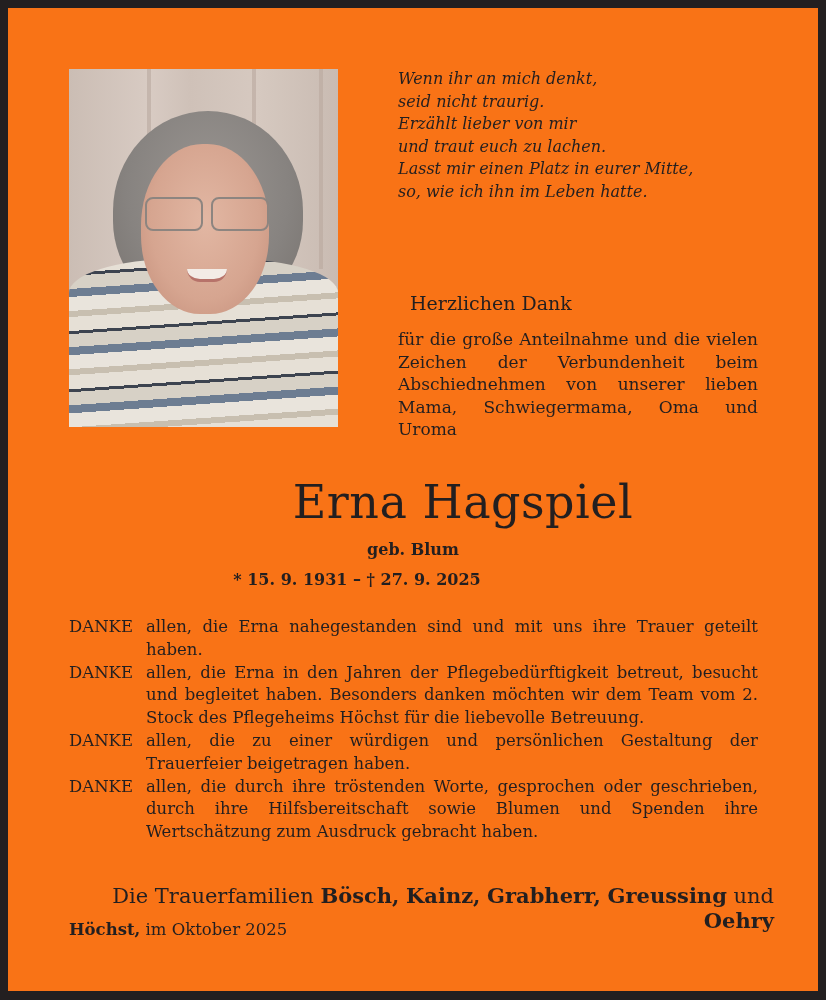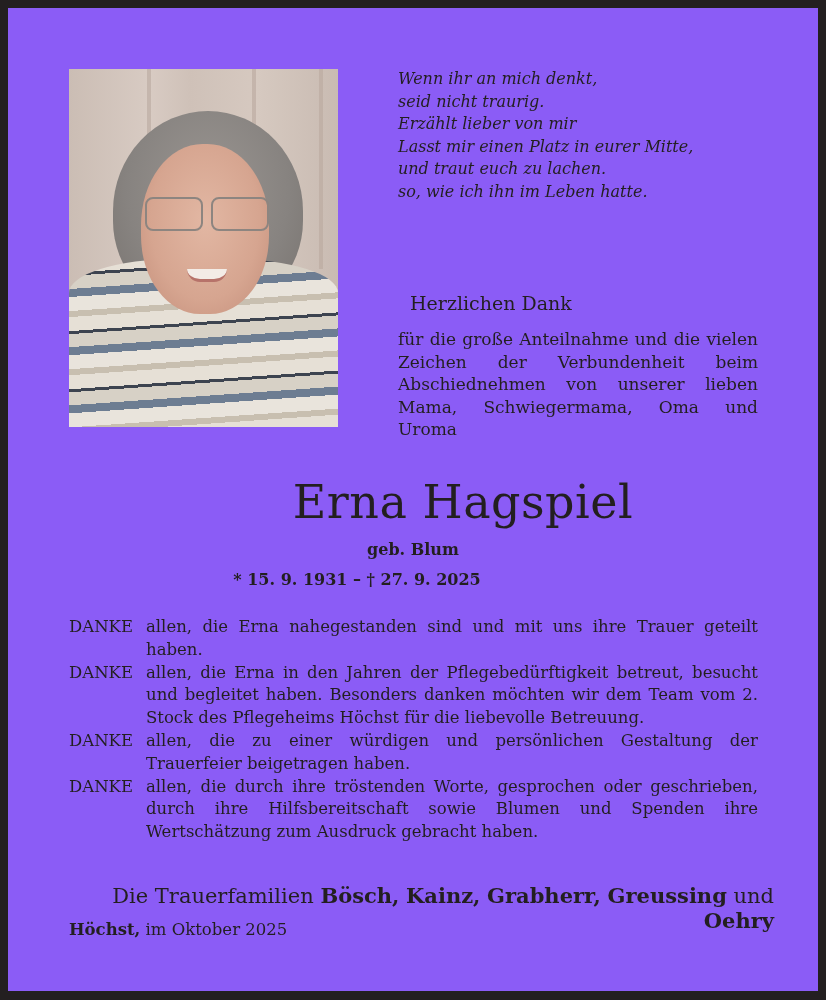--- a/index.html
+++ b/index.html
@@ -4,21 +4,21 @@
 <style>
   html, body { margin: 0; padding: 0; }
   body {
     width: 826px; height: 1000px; background: #231f20;
     font-family: "DejaVu Serif", "Liberation Serif", serif;
     color: #231f20;
     position: relative; overflow: hidden;
   }
   .page {
     position: absolute; left: 8px; top: 8px; width: 810px; height: 983px;
-    background: #8b5cf6;
+    background: #f97316;
   }
   .photo {
     position: absolute; left: 61px; top: 61px; width: 269px; height: 358px;
     overflow: hidden;
     background: linear-gradient(90deg, #cbbdb4 0%, #d8cbc3 30%, #cfc1b8 45%, #d6c9c0 70%, #c9bbb2 100%);
   }
   .photo .plank { position: absolute; top: 0; width: 4px; height: 200px; background: #b9a89e; opacity: .6; }
   .photo .hair {
     position: absolute; left: 44px; top: 42px; width: 190px; height: 200px;
     background: radial-gradient(ellipse at 50% 40%, #9a9591 0%, #878380 60%, #77726e 100%);
@@ -95,22 +95,22 @@
     <div class="face"></div>
     <div class="glasses" style="left:76px"></div>
     <div class="glasses" style="left:142px"></div>
     <div class="mouth"></div>
   </div>
 
   <ul class="poem">
     <li>Wenn ihr an mich denkt,</li>
     <li>seid nicht traurig.</li>
     <li>Erzählt lieber von mir</li>
+    <li>und traut euch zu lachen.</li>
     <li>Lasst mir einen Platz in eurer Mitte,</li>
-    <li>und traut euch zu lachen.</li>
     <li>so, wie ich ihn im Leben hatte.</li>
   </ul>
 
   <h2 class="thanks-title">Herzlichen Dank</h2>
   <p class="thanks-text">für die große Anteilnahme und die vielen Zeichen der Verbundenheit beim Abschiednehmen von unserer lieben Mama, Schwiegermama, Oma und Uroma</p>
 
   <h1 class="name">Erna Hagspiel</h1>
   <p class="born-name">geb. Blum</p>
   <p class="dates">* 15. 9. 1931 – † 27. 9. 2025</p>
 

